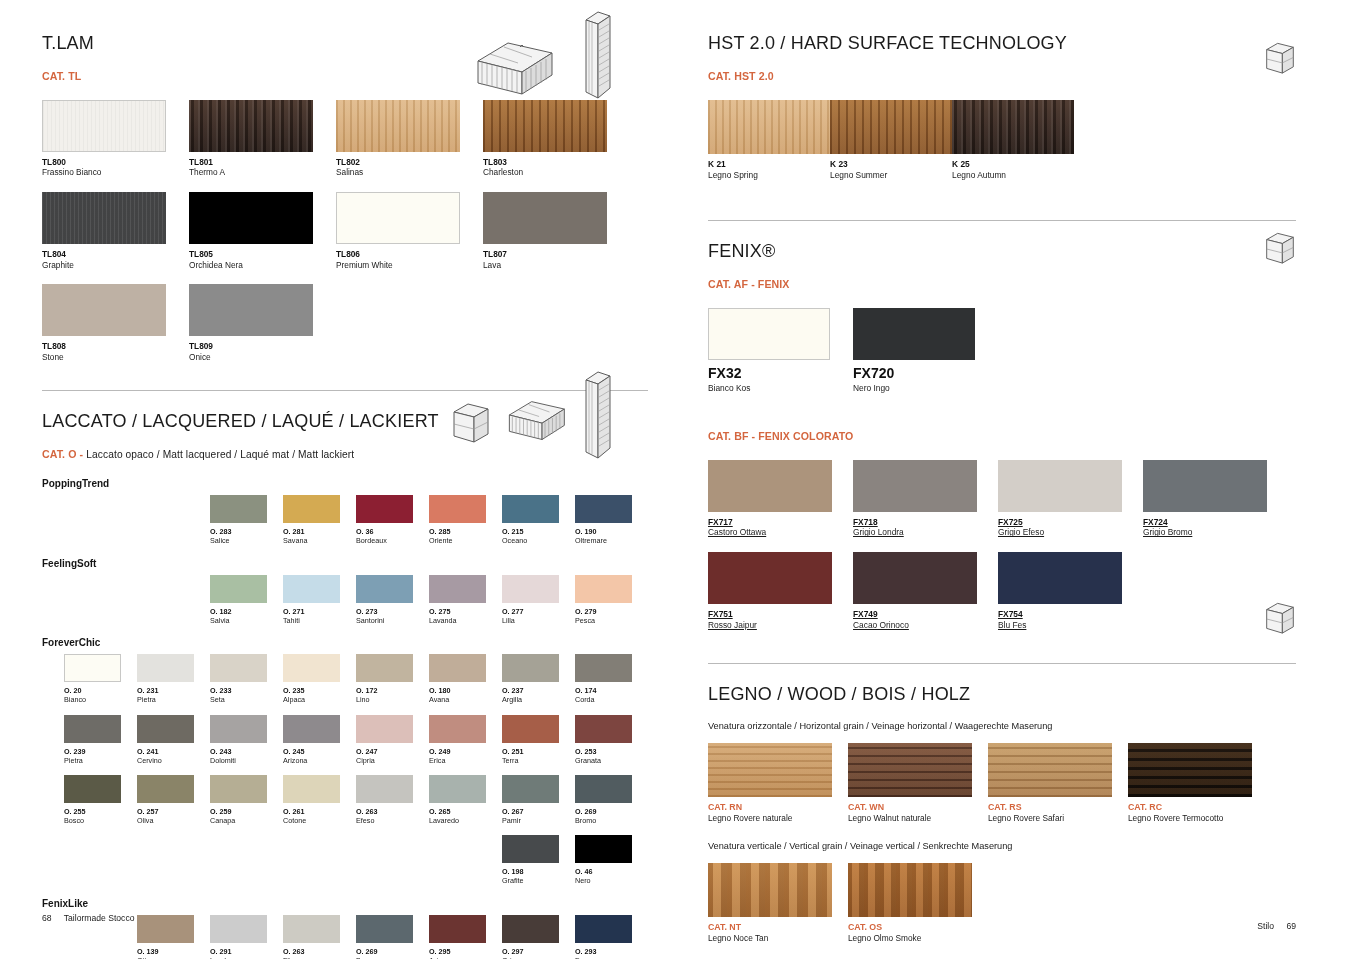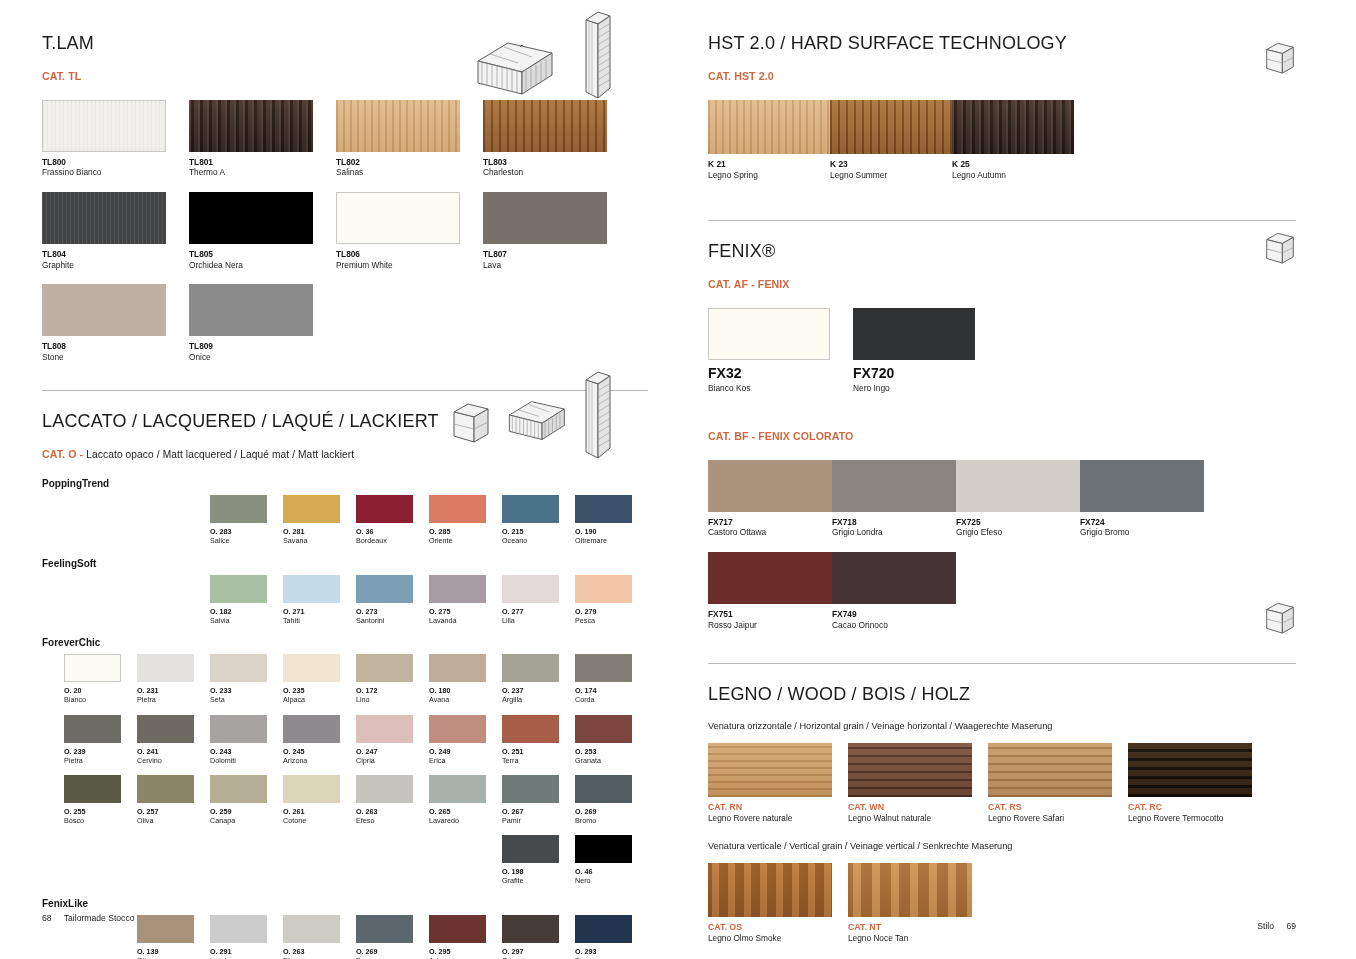--- a/index.html
+++ b/index.html
@@ -58,21 +58,21 @@
   .grid-hst .sw{width:122px;}
   .grid-hst .chip{width:122px;height:54px;}
   .grid-hst .code{font-size:8.4px;}
   .grid-hst .name{font-size:8.4px;}
 
   .grid-fx .sw{width:145px;}
   .grid-fx .chip{width:122px;height:52px;}
   .grid-fx .code{font-size:14px;}
   .grid-fx .name{font-size:8.4px;}
 
-  .grid-bf .sw{width:124px;}
+  .grid-bf .sw{width:145px;text-decoration:underline;}
   .grid-bf .chip{width:124px;height:52px;}
   .grid-bf .code{font-size:8.4px;}
   .grid-bf .name{font-size:8.4px;}
 
   .grid-wood .sw{width:140px;}
   .grid-wood .chip{width:124px;height:54px;}
   .grid-wood .code{font-size:8.8px;font-weight:bold;color:#d4663f;margin-top:5px;}
   .grid-wood .name{font-size:8.3px;color:#1b1b1b;}
 
   .grain-note{font-size:9.2px;color:#1b1b1b;margin:0 0 12px 0;}
@@ -539,20 +539,25 @@
         <div class="sw">
           <div class="chip" style="background: rgb(109, 45, 43);"></div>
           <div class="code">FX751</div>
           <div class="name">Rosso Jaipur</div>
         </div>
         <div class="sw">
           <div class="chip" style="background: rgb(69, 51, 53);"></div>
           <div class="code">FX749</div>
           <div class="name">Cacao Orinoco</div>
         </div>
+        <div class="sw">
+          <div class="chip" style="background: rgb(39, 49, 76);"></div>
+          <div class="code">FX754</div>
+          <div class="name">Blu Fes</div>
+        </div>
       </div>
 
     <div class="hr-r" style="margin-top:18px;"></div>
 
     <h2 class="sec-title">LEGNO / WOOD / BOIS / HOLZ</h2>
     <div class="grain-note">Venatura orizzontale / Horizontal grain / Veinage horizontal / Waagerechte Maserung</div>
     <div class="grid grid-wood" id="grid-wood-h">
         <div class="sw">
           <div class="chip" style="background: repeating-linear-gradient(0deg, rgba(120, 75, 30, 0.17) 0px, rgba(120, 75, 30, 0.17) 2px, rgba(255, 235, 200, 0.12) 2px, rgba(255, 235, 200, 0.12) 7px), linear-gradient(rgb(210, 165, 114), rgb(185, 133, 78)), rgb(197, 154, 104);"></div>
           <div class="code">CAT. RN</div>
@@ -570,28 +575,28 @@
         </div>
         <div class="sw">
           <div class="chip" style="background: repeating-linear-gradient(0deg, rgba(0, 0, 0, 0.45) 0px, rgba(0, 0, 0, 0.45) 3px, rgba(120, 80, 40, 0.22) 3px, rgba(120, 80, 40, 0.22) 9px), linear-gradient(rgb(58, 42, 29), rgb(29, 20, 14)), rgb(44, 33, 26);"></div>
           <div class="code">CAT. RC</div>
           <div class="name">Legno Rovere Termocotto</div>
         </div>
       </div>
     <div class="grain-note" style="margin-top:4px;">Venatura verticale / Vertical grain / Veinage vertical / Senkrechte Maserung</div>
     <div class="grid grid-wood" id="grid-wood-v">
         <div class="sw">
+          <div class="chip" style="background: repeating-linear-gradient(90deg, rgba(110, 60, 20, 0.26) 0px, rgba(110, 60, 20, 0.26) 5px, rgba(255, 215, 160, 0.22) 5px, rgba(255, 215, 160, 0.22) 13px, rgba(70, 35, 10, 0.18) 13px, rgba(70, 35, 10, 0.18) 19px), linear-gradient(rgb(198, 138, 76), rgb(171, 112, 56)), rgb(181, 118, 60);"></div>
+          <div class="code">CAT. NT</div>
+          <div class="name">Legno Noce Tan</div>
+        </div>
+        <div class="sw">
           <div class="chip" style="background: repeating-linear-gradient(90deg, rgba(90, 45, 10, 0.3) 0px, rgba(90, 45, 10, 0.3) 4px, rgba(255, 200, 140, 0.15) 4px, rgba(255, 200, 140, 0.15) 11px, rgba(60, 30, 5, 0.22) 11px, rgba(60, 30, 5, 0.22) 16px), linear-gradient(rgb(184, 118, 58), rgb(156, 95, 44)), rgb(169, 103, 47);"></div>
           <div class="code">CAT. OS</div>
           <div class="name">Legno Olmo Smoke</div>
-        </div>
-        <div class="sw">
-          <div class="chip" style="background: repeating-linear-gradient(90deg, rgba(110, 60, 20, 0.26) 0px, rgba(110, 60, 20, 0.26) 5px, rgba(255, 215, 160, 0.22) 5px, rgba(255, 215, 160, 0.22) 13px, rgba(70, 35, 10, 0.18) 13px, rgba(70, 35, 10, 0.18) 19px), linear-gradient(rgb(198, 138, 76), rgb(171, 112, 56)), rgb(181, 118, 60);"></div>
-          <div class="code">CAT. NT</div>
-          <div class="name">Legno Noce Tan</div>
         </div>
       </div>
 
     <div class="r-iso" style="top:38px;">
       <svg width="36" height="42" viewBox="0 0 46 52">
         <g fill="#f3f3f3" stroke="#5c5c5c" stroke-width="1.2" stroke-linejoin="round">
           <path d="M6 14 L20 6 L40 11 L26 19 Z"></path>
           <path d="M6 14 L6 38 L26 44 L26 19 Z"></path>
           <path d="M26 19 L40 11 L40 36 L26 44 Z" fill="#e2e2e2"></path>
         </g>

